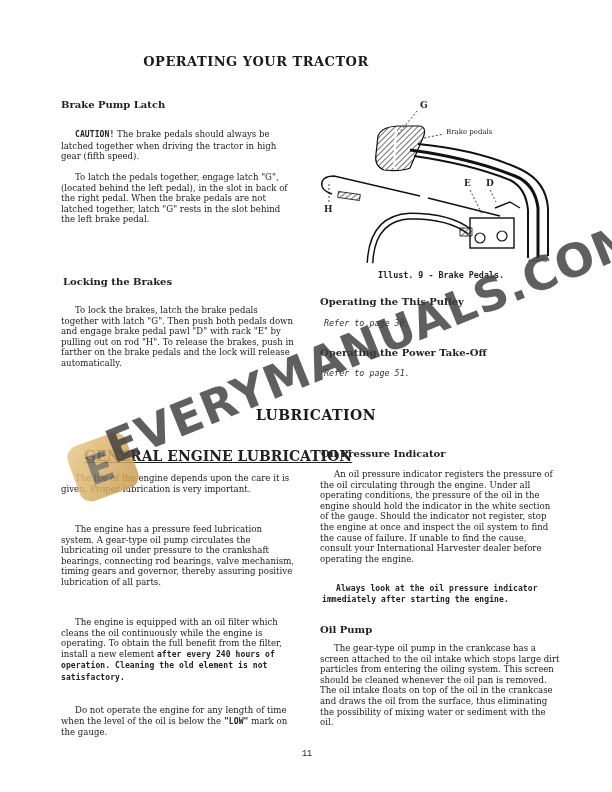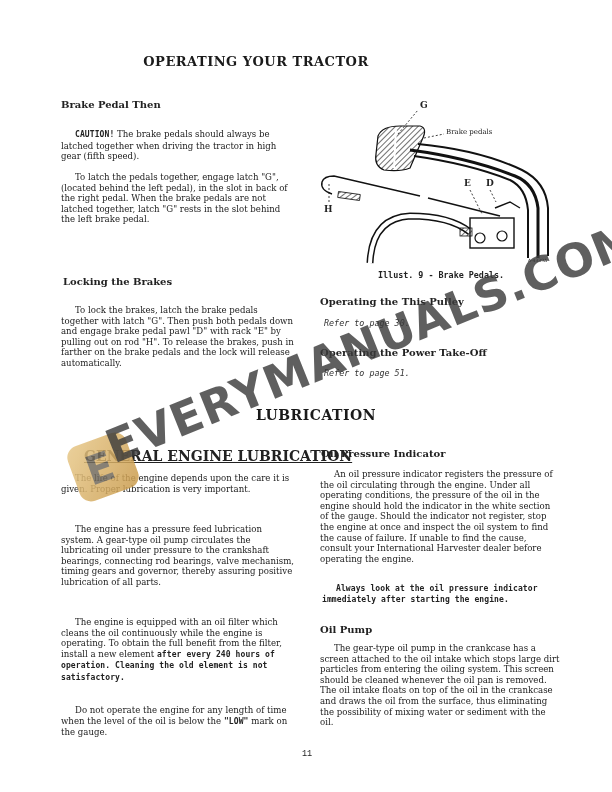--- a/index.html
+++ b/index.html
@@ -17,21 +17,21 @@
   .pageno { font-family:Liberation Mono, monospace; font-size:8.5px; }
   .watermark { font-family:"DejaVu Sans", sans-serif; font-weight:bold; color:rgba(60,60,60,0.82); font-size:46px; letter-spacing:1px; transform-origin:left bottom; transform:rotate(-22deg); white-space:nowrap; }
   .wm-logo { width:62px; height:58px; border-radius:12px; background:linear-gradient(135deg,#e8c98a,#c99a4a); transform:rotate(-20deg); opacity:0.85; }
   .wm-logo span { position:absolute; left:14px; top:6px; font-family:"DejaVu Sans", sans-serif; font-weight:bold; font-size:40px; color:rgba(90,90,90,0.8); }
 </style>
 </head>
 <body>
 
 <div class="abs title h-main">OPERATING YOUR TRACTOR</div>
 
-<div class="abs sec" style="left:61px;top:99px;">Brake Pedal Then</div>
+<div class="abs sec" style="left:61px;top:99px;">Brake Pump Latch</div>
 <p class="abs para" style="left:61px;top:129px;width:232px;">
   <span class="ind"></span><span class="mono">CAUTION!</span>
   <span>The brake pedals should always be latched together when driving the tractor in high gear (fifth speed).</span>
 </p>
 <p class="abs para" style="left:61px;top:172px;width:234px;">
   <span class="ind"></span><span>To latch the pedals together, engage latch "G", (located behind the left pedal), in the slot in back of the right pedal. When the brake pedals are not latched together, latch "G" rests in the slot behind the left brake pedal.</span>
 </p>
 
 <div class="abs" style="left:310px;top:98px;width:250px;height:170px;">
   <svg width="250" height="170" viewBox="0 0 250 170">

